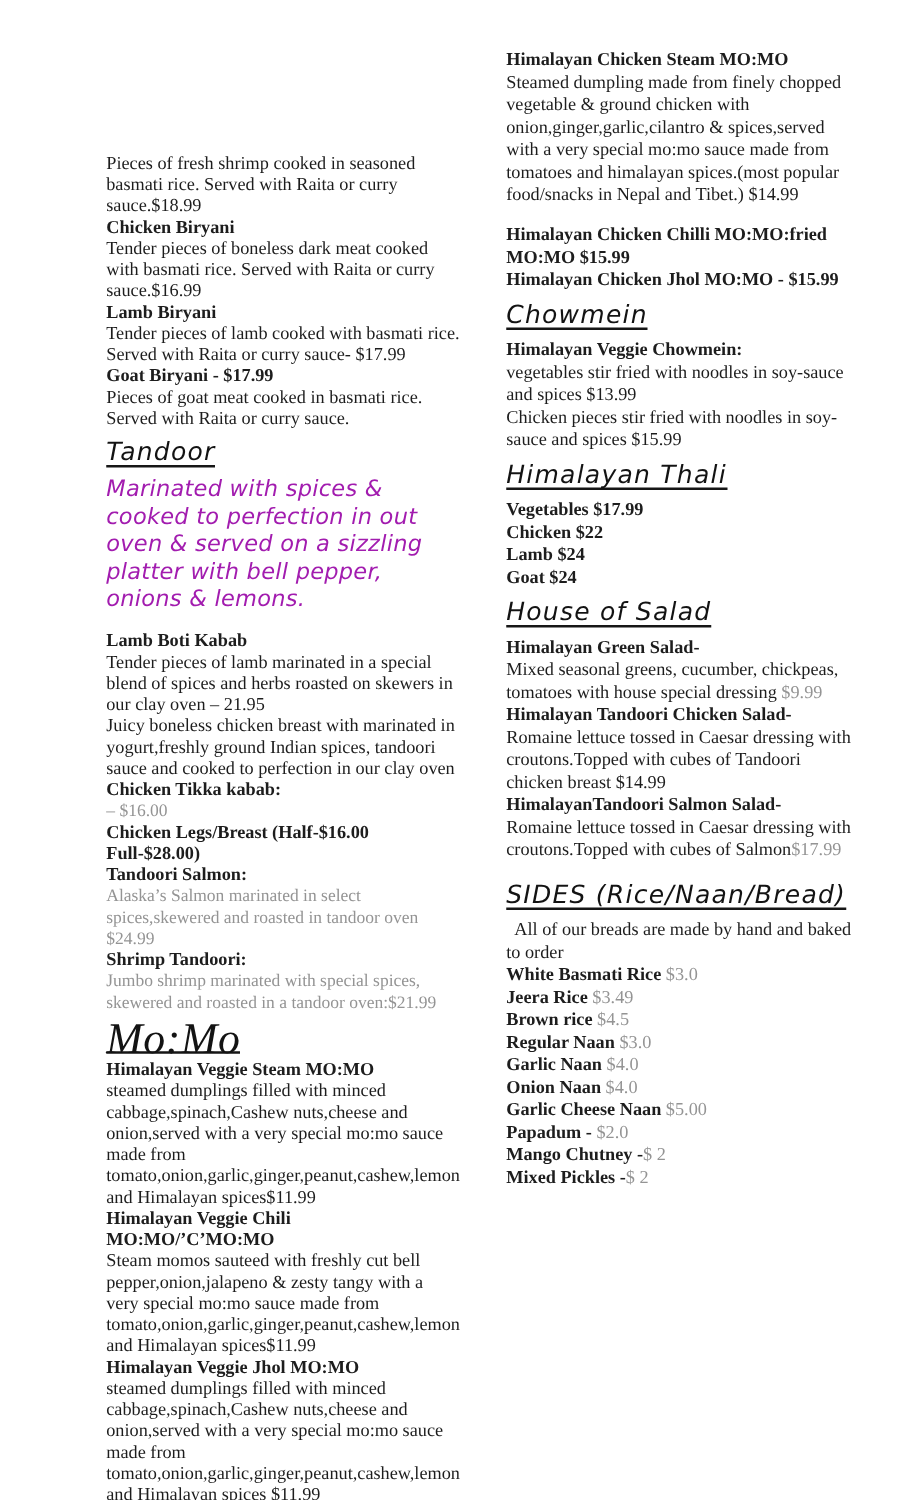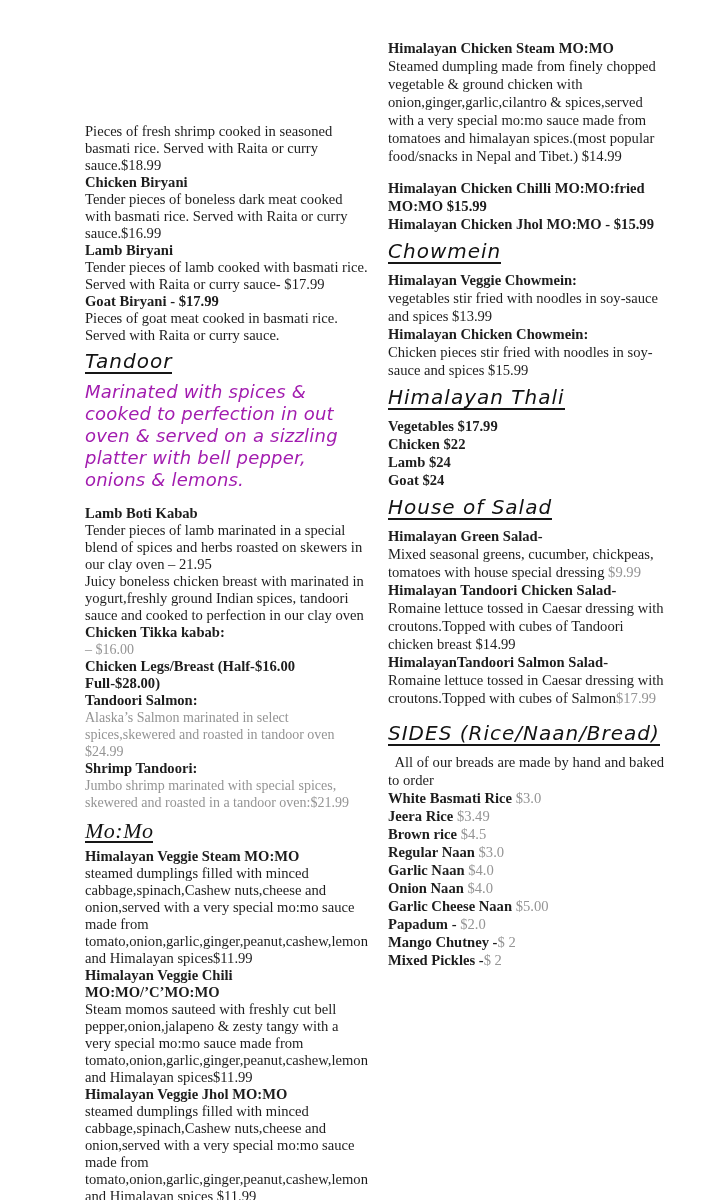--- a/index.html
+++ b/index.html
@@ -4,39 +4,39 @@
 <style>
   html, body { margin:0; padding:0; background:#ffffff; }
   .page {
     position:relative; width:728px; height:1200px; background:#ffffff;
     overflow:hidden; font-family:"Liberation Serif","DejaVu Serif",serif;
     color:#1d1d1d;
     margin-top:39px;
   }
   .col { position:absolute; top:0; }
   .col-left  { left:85px;  width:283px; padding-top:84px; font-size:14.6px; line-height:17px; }
-  .col-right { left:388px; width:282px; font-size:14.6px; line-height:18px; }
+  .col-right { left:405px; width:282px; font-size:14.6px; line-height:18px; }
   .col p { margin:0; }
   .b { font-weight:bold; }
   .g { color:#949494; }
   
   p > span.g:only-child { font-size:14px; }
   .note {
     font-family:"DejaVu Sans", sans-serif; font-style:italic;
     color:#a21caf; font-size:18px; line-height:22px; letter-spacing:0.2px;
   }
   h2 { font-weight:normal; color:#131313; }
   h2 .hd { display:inline-block; border-bottom:2px solid #161616; padding-bottom:2px; }
   h2.script {
     font-family:"DejaVu Sans", sans-serif; font-style:italic;
     font-size:20px; letter-spacing:1px; margin:9px 0 7px;
   }
   h2.serif {
     font-family:"Liberation Serif", serif; font-style:italic;
-    font-size:22px; letter-spacing:0.5px; margin:11px 0 5px;
+    font-size:35px; letter-spacing:0.5px; margin:11px 0 5px;
   }
 </style>
 </head>
 <body>
 
 <div class="page">
   <div class="col col-left">
       <p><span>Pieces of fresh shrimp cooked in seasoned basmati rice. Served with Raita or curry sauce.$18.99</span></p>
       <p><span class="b">Chicken Biryani</span></p>
       <p><span>Tender pieces of boneless dark meat cooked with basmati rice. Served with Raita or curry sauce.$16.99</span></p>
@@ -67,21 +67,20 @@
     </div>
   <div class="col col-right">
       <p><span class="b">Himalayan Chicken Steam MO:MO</span></p>
       <p><span>Steamed dumpling made from finely chopped vegetable &amp; ground chicken with onion,ginger,garlic,cilantro &amp; spices,served with a very special mo:mo sauce made from tomatoes and himalayan spices.(most popular food/snacks in Nepal and Tibet.) $14.99</span></p>
       <div style="height: 14px;"></div>
       <p><span class="b">Himalayan Chicken Chilli MO:MO:fried MO:MO $15.99</span></p>
       <p><span class="b">Himalayan Chicken Jhol MO:MO - $15.99</span></p>
       <h2 class="script"><span class="hd">Chowmein</span></h2>
       <p><span class="b">Himalayan Veggie Chowmein:</span></p>
       <p><span>vegetables stir fried with noodles in soy-sauce and spices $13.99</span></p>
-      <p><span class="b">Himalayan Chicken Chowmein:</span></p>
       <p><span>Chicken pieces stir fried with noodles in soy-sauce and spices $15.99</span></p>
       <h2 class="script"><span class="hd">Himalayan Thali</span></h2>
       <p><span class="b">Vegetables $17.99</span></p>
       <p><span class="b">Chicken $22</span></p>
       <p><span class="b">Lamb $24</span></p>
       <p><span class="b">Goat $24</span></p>
       <h2 class="script"><span class="hd">House of Salad</span></h2>
       <p><span class="b">Himalayan Green Salad-</span></p>
       <p><span>Mixed seasonal greens, cucumber, chickpeas, tomatoes with house special dressing </span><span class="g">$9.99</span></p>
       <p><span class="b">Himalayan Tandoori Chicken Salad-</span></p>

